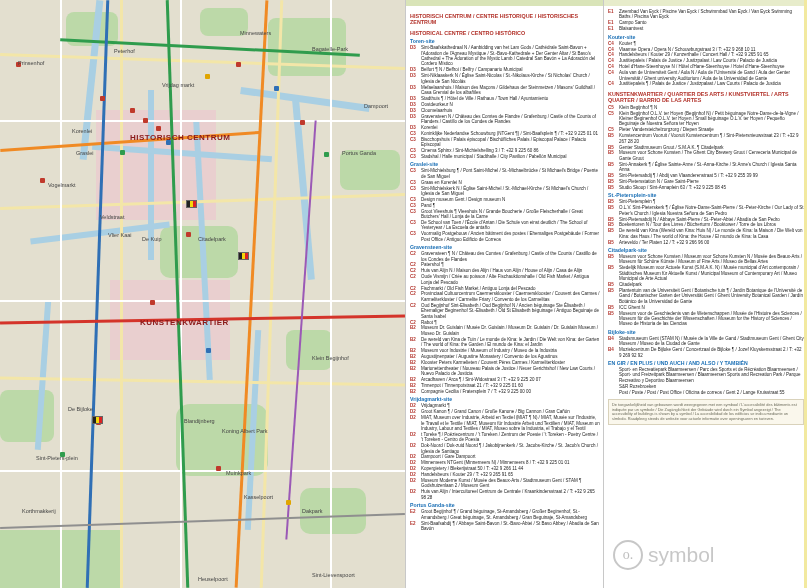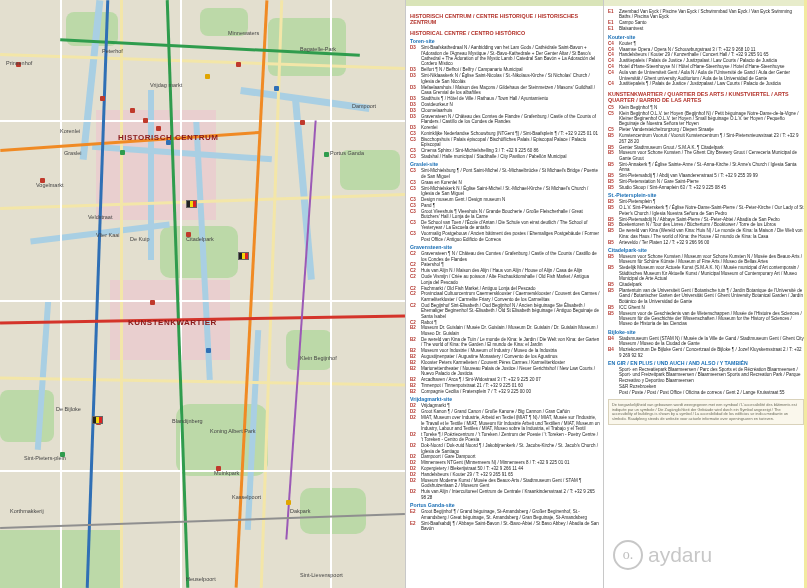--- a/index.html
+++ b/index.html
@@ -14,21 +14,21 @@
   .waterarea{position:absolute;background:#a9cfe3;}
   .builtpink{position:absolute;background:#e9cfcf;}
   .roadline{position:absolute;background:#f3e6a8;}
   .roadwhite{position:absolute;background:#ffffff;}
   .railline{position:absolute;background:#8f8f8f;}
   .tramO{position:absolute;background:#f08a24;}
   .tramG{position:absolute;background:#2f9c4d;}
   .tramB{position:absolute;background:#2f6fb5;}
   .tramR{position:absolute;background:#d4342a;}
   .tramP{position:absolute;background:#9b59b6;}
-  .maplabel{position:absolute;font-size:5.5px;color:#444;white-space:nowrap;}
+  .maplabel{position:absolute;font-size:5.5px;color:#444;white-space:nowrap;margin-left:12px;}
   .maplabel.big{font-size:8px;font-weight:bold;color:#8a1a1a;letter-spacing:.5px;}
   .poi{position:absolute;width:5px;height:5px;border-radius:1px;background:#c0392b;}
   .poi.b{background:#2f6fb5;}
   .poi.g{background:#2f9c4d;}
   .poi.y{background:#e0a500;}
   .flag{position:absolute;width:9px;height:6px;border:.5px solid #666;}
 
   
   #col1{position:absolute;left:405px;top:0;width:198px;height:588px;background:#ffffff;
         border-left:1px solid #c8c8c8;overflow:hidden;}
@@ -546,16 +546,16 @@
         </div>
       <div class="legendbox">
         <div class="note">De toegankelijkheid van gebouwen wordt weergegeven met een symbool / L'accessibilité des bâtiments est indiquée par un symbole / Die Zugänglichkeit der Gebäude wird durch ein Symbol angezeigt / The accessibility of buildings is shown by a symbol / La accesibilidad de los edificios se indica mediante un símbolo. Raadpleeg steeds de website voor actuele informatie over openingsuren en tarieven.</div>
       </div>
     </div>
     <div class="yellowedge"></div>
   </div>
 
   <div id="wm">
     <div class="circ">o.</div>
-    <div class="txt">aydaru</div>
+    <div class="txt">symbol</div>
   </div>
 
 </div>
 
 </body></html>

